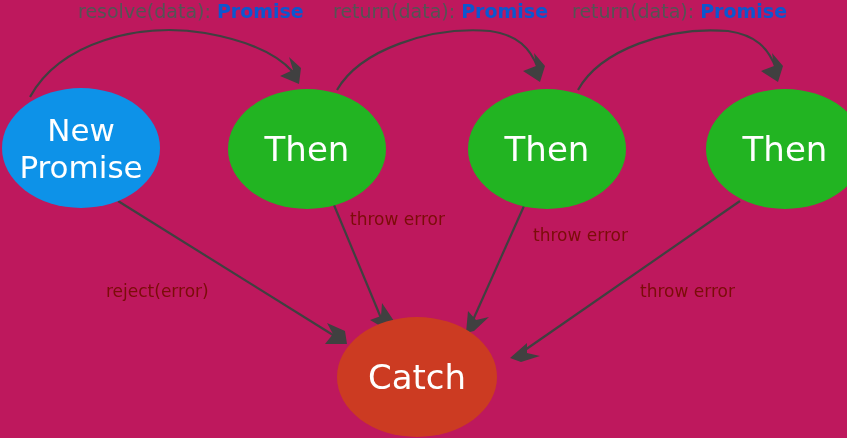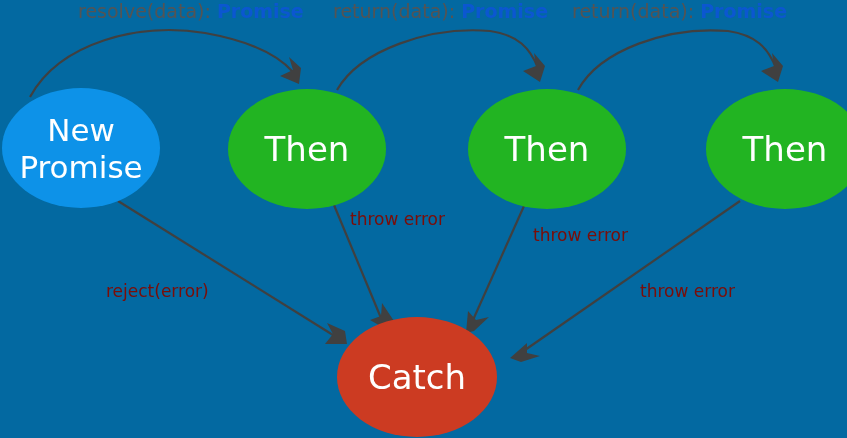--- a/index.html
+++ b/index.html
@@ -8,21 +8,21 @@
     padding: 0;
     background: #000000;
   }
   body {
     font-family: "DejaVu Sans", "Liberation Sans", sans-serif;
   }
   #diagram-root {
     position: relative;
     width: 847px;
     height: 438px;
-    background: #0369a1;
+    background: #be185d;
     overflow: hidden;
   }
   #diagram-svg {
     position: absolute;
     top: 0;
     left: 0;
     width: 847px;
     height: 438px;
     display: block;
   }

